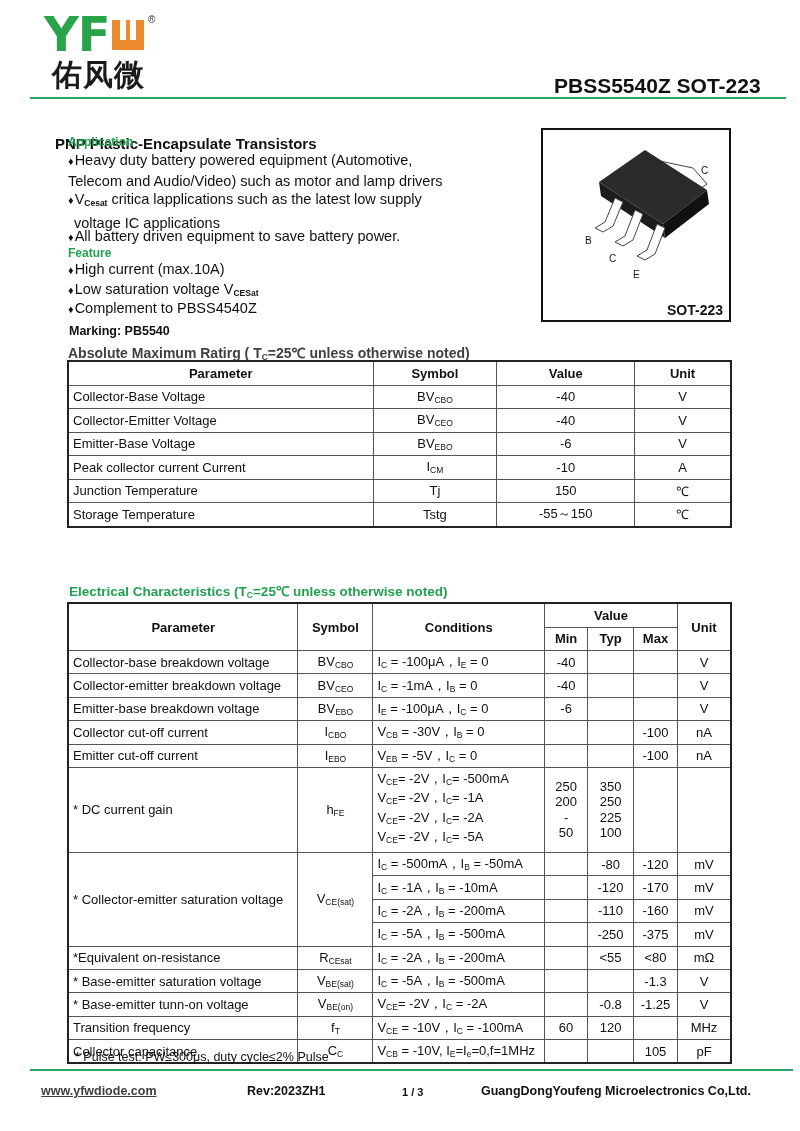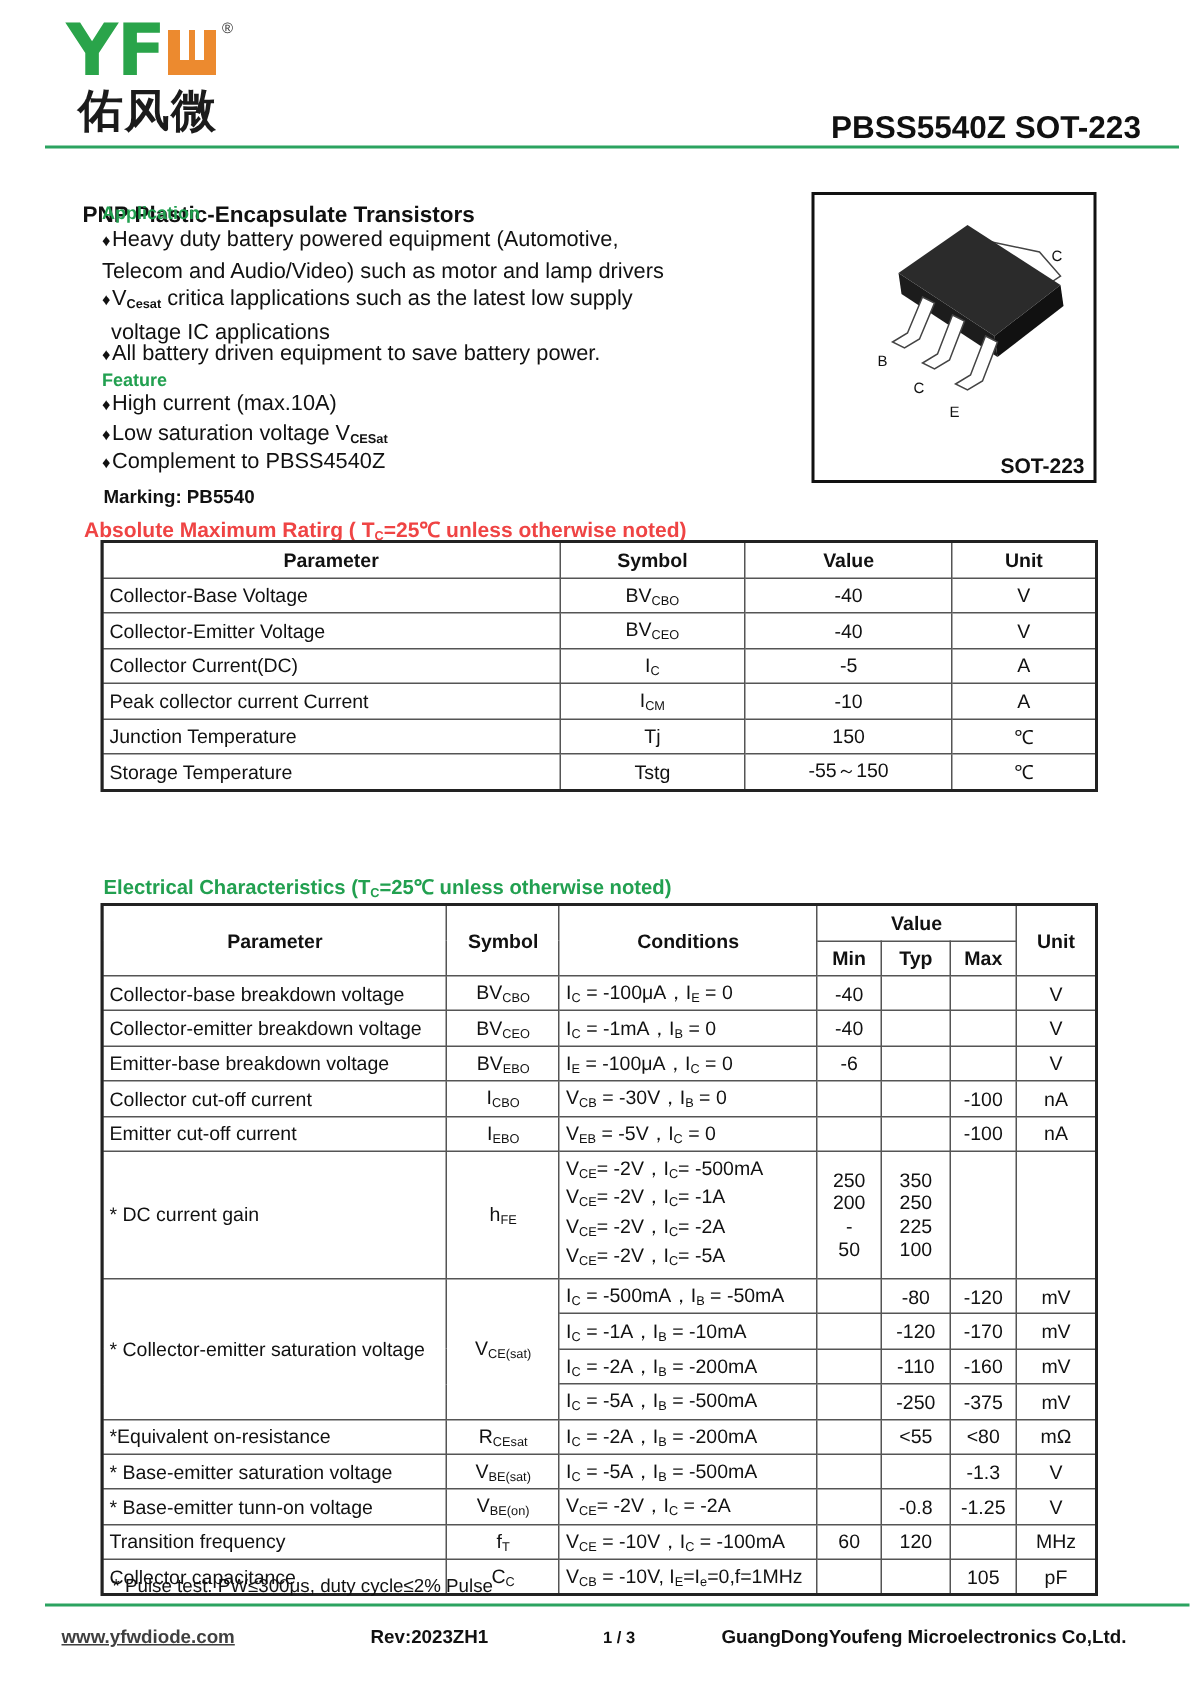--- a/index.html
+++ b/index.html
@@ -28,21 +28,21 @@
   .bul { font-size: 11px; margin-right: 1px; }
   sub.s { font-size: 8.5px; vertical-align: -2px; }
   sub.sb { font-size: 8.5px; vertical-align: -2px; font-weight: bold; }
 
   
   .pkg { left: 541px; top: 128px; width: 190px; height: 194px; border: 2px solid #111; background: #fff; }
   .pkg svg { position: absolute; left: 0; top: 0; }
   .pkg-label { position: absolute; right: 6px; bottom: 2px; font-size: 14px; font-weight: bold; }
 
   .marking { left: 69px; top: 324px; font-size: 12.5px; font-weight: bold; }
-  .abs-title { left: 56px; top: 343px; font-size: 14px; font-weight: bold; color: #ef4444; }
+  .abs-title { left: 68px; top: 343px; font-size: 14px; font-weight: bold; color: #404040; }
 
   table { border-collapse: collapse; position: absolute; }
   td, th { border: 1px solid #555; font-size: 13px; color: #111; padding: 0 4px; height: 23.5px; }
   th { font-weight: bold; text-align: center; }
   .outer { outline: 2px solid #222; outline-offset: -1px; }
   .c { text-align: center; }
   .l { text-align: left; }
   .sym sub { font-size: 8.5px; vertical-align: -2px; }
 
   #t1 { left: 68px; top: 361px; width: 663px; }
@@ -147,24 +147,24 @@
     <td class="c">-40</td>
     <td class="c">V</td>
   </tr>
   <tr>
     <td class="l">Collector-Emitter Voltage</td>
     <td class="c sym"><span>BV</span><sub>CEO</sub></td>
     <td class="c">-40</td>
     <td class="c">V</td>
   </tr>
   <tr>
-    <td class="l">Collector Current(DC)</td>
-    <td class="c sym"><span>I</span><sub>C</sub></td>
-    <td class="c">-5</td>
-    <td class="c">A</td>
+    <td class="l">Emitter-Base Voltage</td>
+    <td class="c sym"><span>BV</span><sub>EBO</sub></td>
+    <td class="c">-6</td>
+    <td class="c">V</td>
   </tr>
   <tr>
     <td class="l">Peak collector current Current</td>
     <td class="c sym"><span>I</span><sub>CM</sub></td>
     <td class="c">-10</td>
     <td class="c">A</td>
   </tr>
   <tr>
     <td class="l">Junction Temperature</td>
     <td class="c sym"><span>Tj</span></td>

